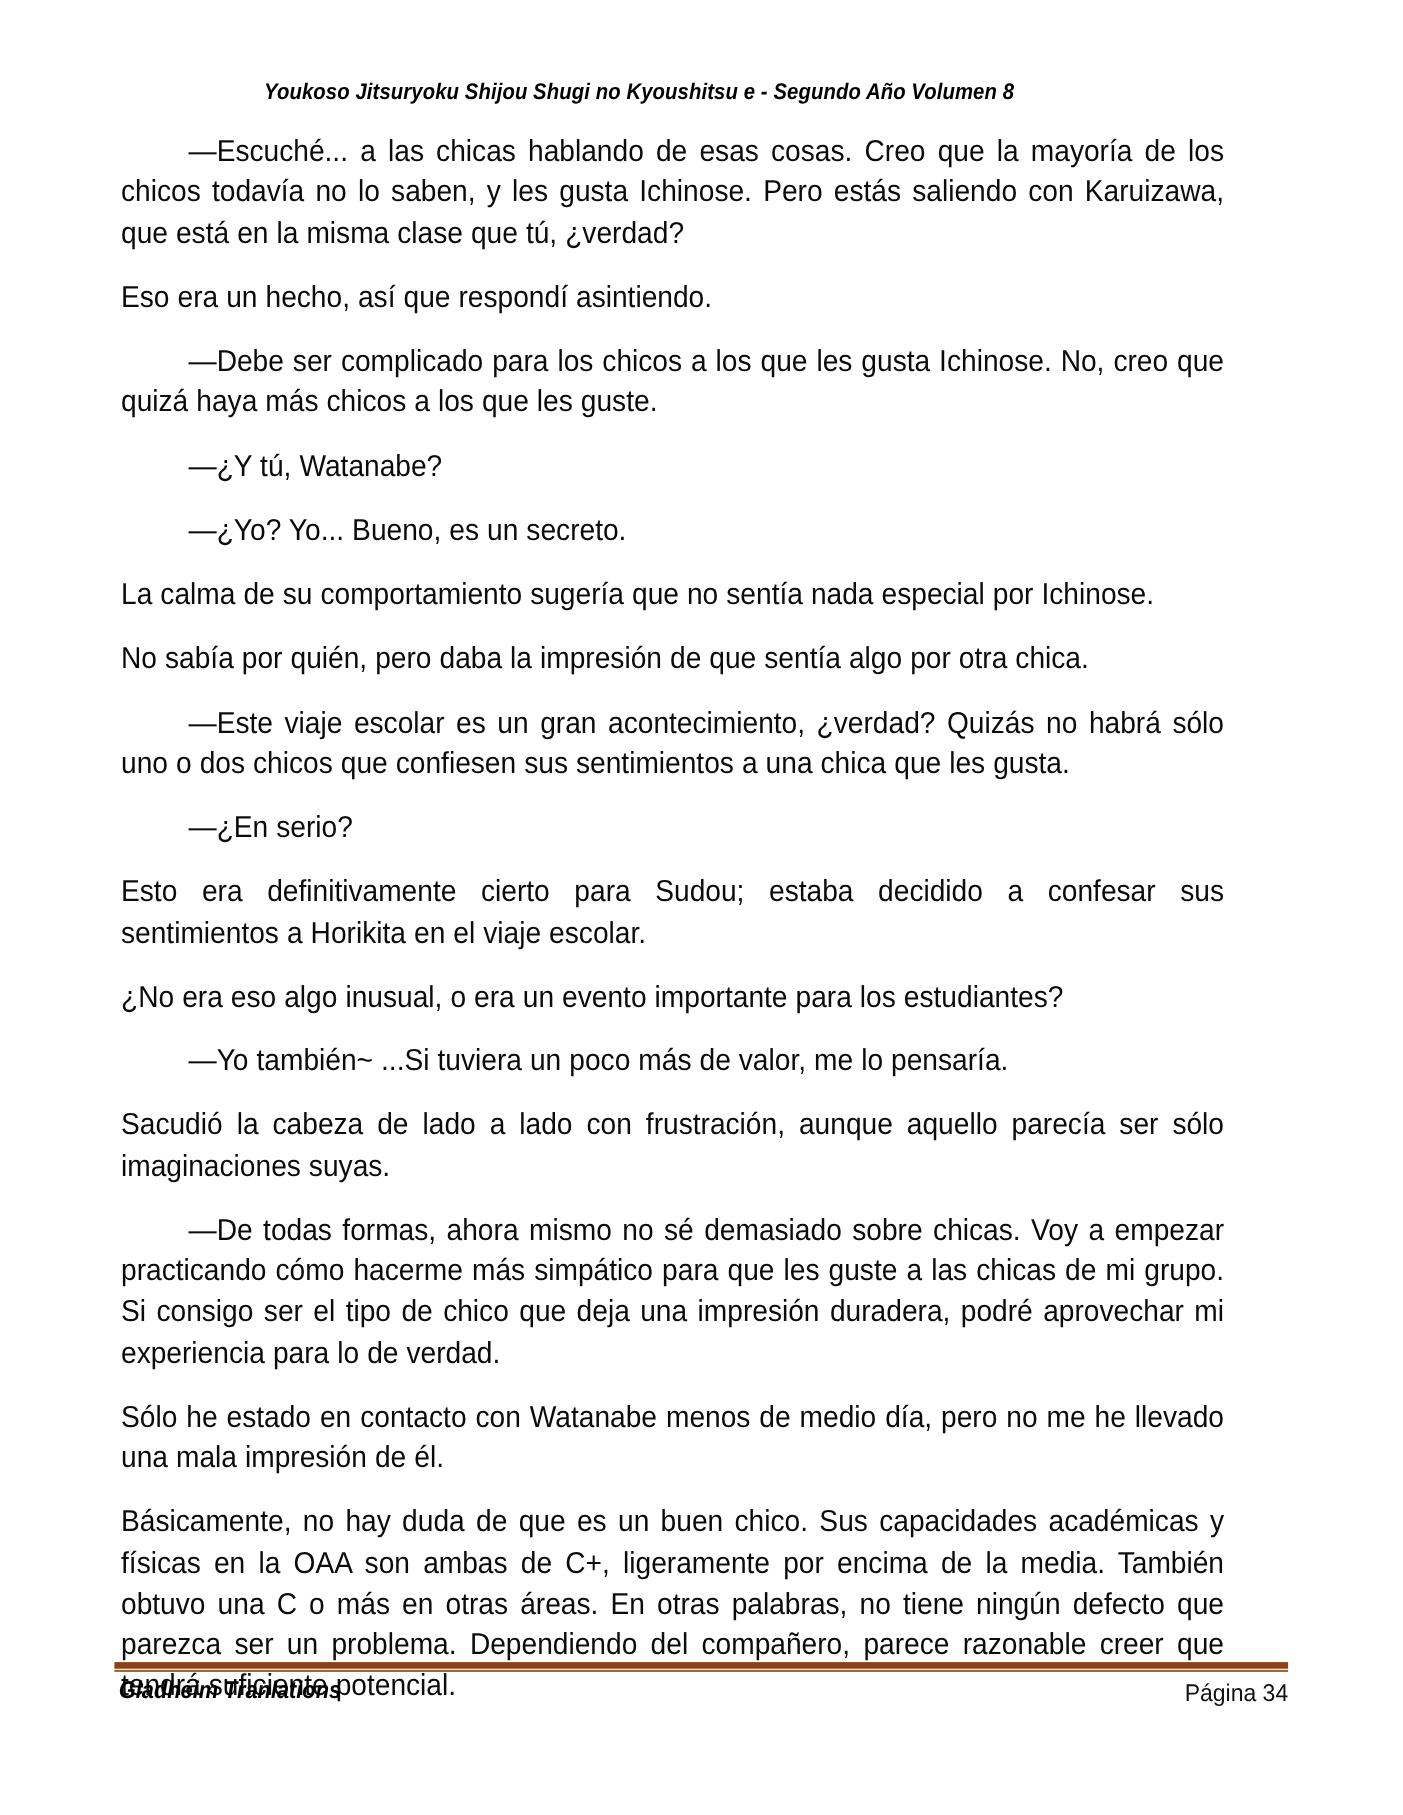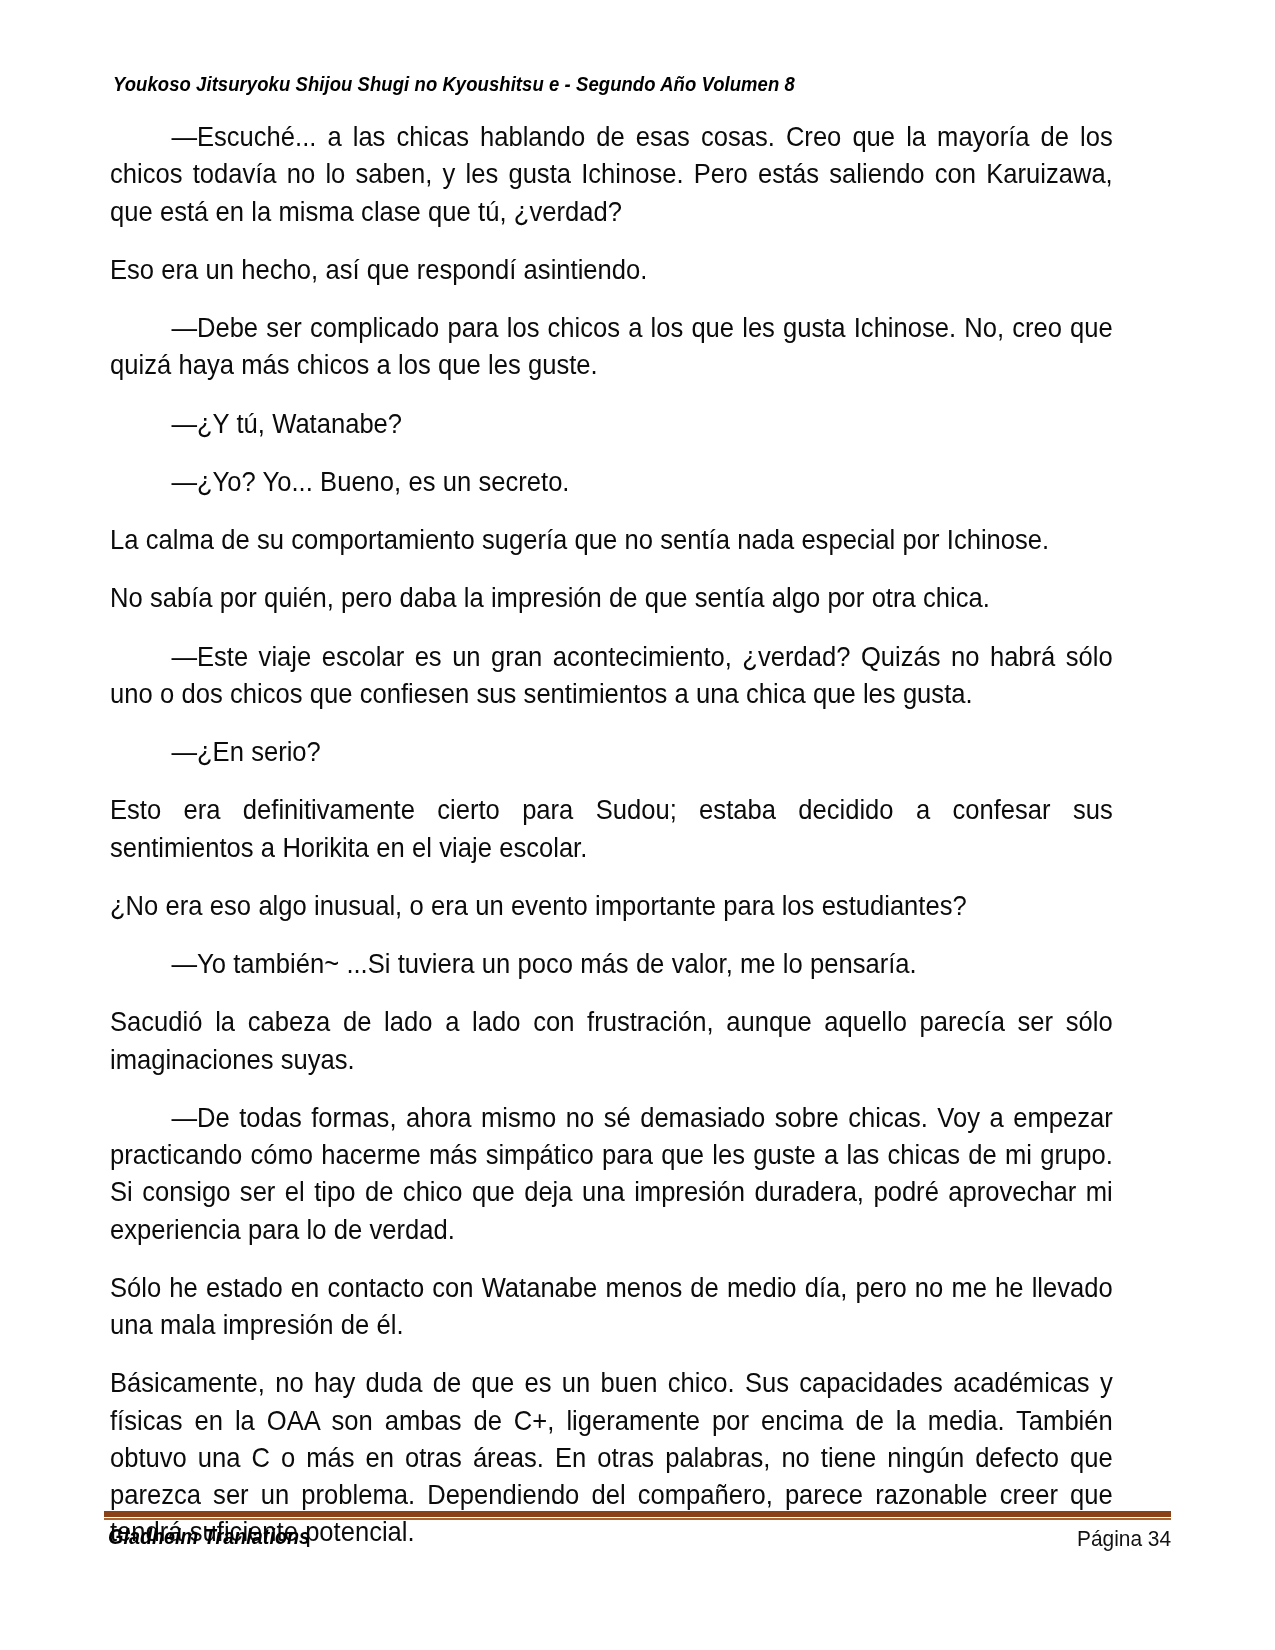--- a/index.html
+++ b/index.html
@@ -13,23 +13,24 @@
     height: 1650px;
     background: #ffffff;
     box-sizing: border-box;
     overflow: hidden;
     font-family: "Liberation Sans", "DejaVu Sans", sans-serif;
   }
 
   
   .header {
     position: absolute;
-    left: 113px;
+    left: 131px;
     top: 72px;
     width: 1000px;
+    text-align: center;
   }
   .header-title {
     font-family: "Liberation Sans Narrow", "Liberation Sans", sans-serif;
     font-weight: bold;
     font-style: italic;
     font-size: 20.5px;
     letter-spacing: 0.1px;
     color: #000000;
     white-space: nowrap;
     transform: scaleX(0.90);

